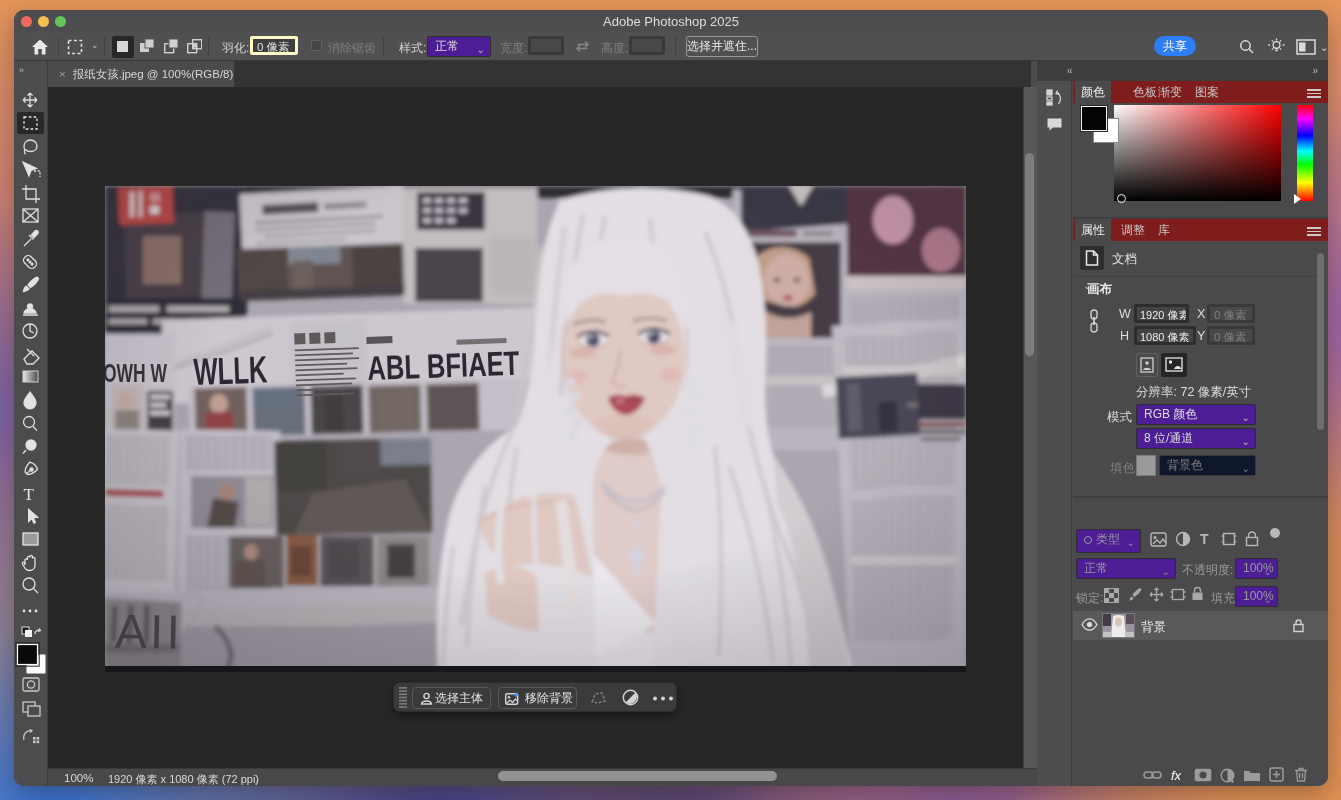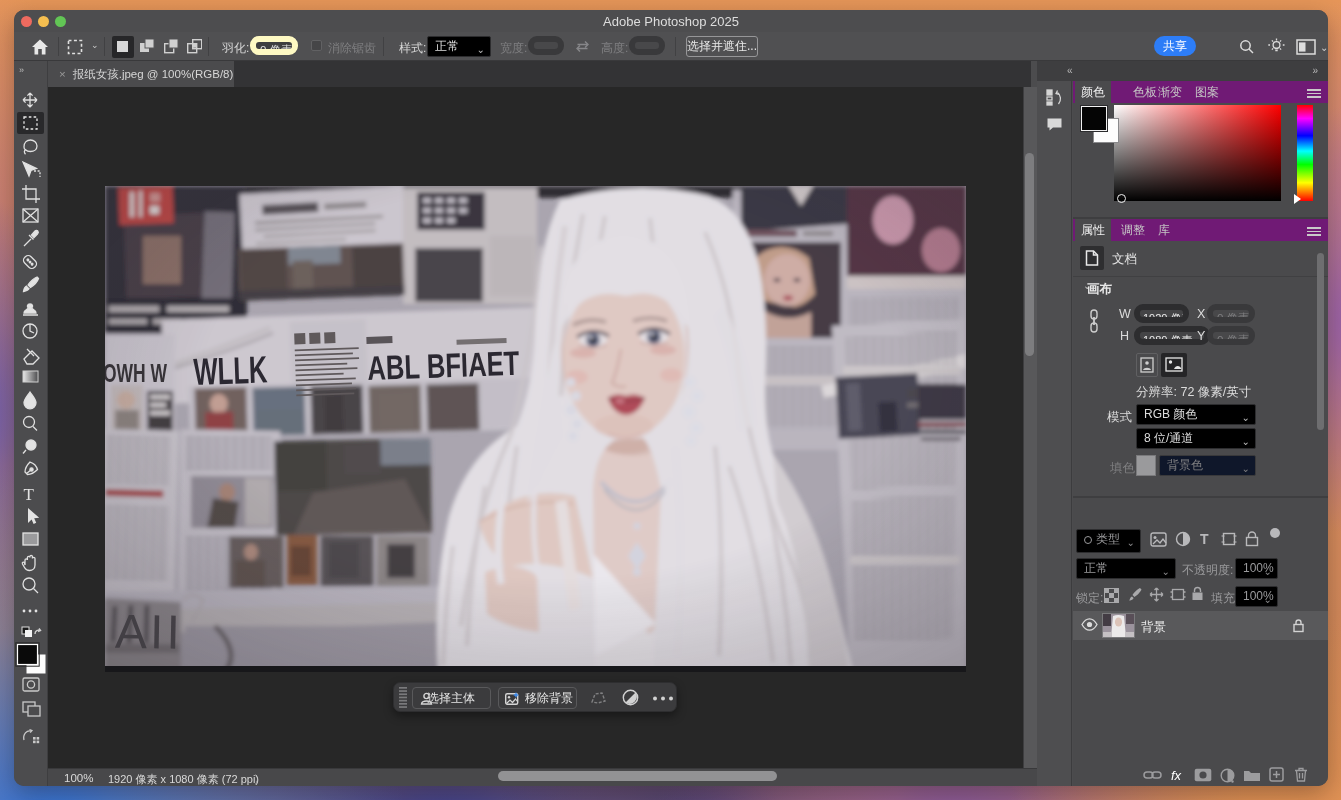--- a/index.html
+++ b/index.html
@@ -21,40 +21,40 @@
 #win { position:absolute; left:14px; top:10px; width:1314px; height:776px;
   border-radius:10px; overflow:hidden; background:#4c4c4e;
   box-shadow:0 8px 26px rgba(20,10,5,.32); }
 #titlebar { position:absolute; left:0; top:0; width:100%; height:22px; background:#4d4d4f; }
 .tl { position:absolute; top:5.5px; width:11px; height:11px; border-radius:50%; }
 #wtitle { position:absolute; top:3.5px; width:100%; text-align:center; color:#dddddd; font-size:13px; }
 #optbar { position:absolute; left:0; top:22px; width:100%; height:29px; background:#505052; border-bottom:1px solid #39393b; color:#d6d6d6; font-size:12px; }
 #optbar .lbl { position:absolute; top:8px; }
 .gy { color:#7f7f81; }
 .sep { position:absolute; top:27px; height:19px; width:1px; background:#414143; }
-.fld { position:absolute; background:#3e3e40; border:6px solid #fef9c3; border-radius:9px; height:19px; color:#e2e2e2; font-size:11.5px; line-height:17px; padding:0 4px; white-space:nowrap; overflow:hidden; }
+.fld { position:absolute; background:#3e3e40; border:3px solid #fef9c3; border-radius:2px; height:19px; color:#e2e2e2; font-size:11.5px; line-height:17px; padding:0 4px; white-space:nowrap; overflow:hidden; }
 #selmask { position:absolute; left:672px; top:4px; width:72px; height:21px; border:1px solid #969698; border-radius:3px; color:#e8e8e8; font-size:12px; text-align:center; line-height:19px; }
 #share { position:absolute; left:1140px; top:4px; width:42px; height:20px; background:#2d7df7; border-radius:10px; color:#fff; font-size:12px; text-align:center; line-height:20px; }
 #toolbar { position:absolute; left:0; top:51px; width:34px; height:725px; background:#4c4c4e; border-right:1px solid #3e3e40; }
 #tabbar { position:absolute; left:34px; top:51px; width:983px; height:26px; background:#333335; }
 #tab { position:absolute; left:0; top:0; width:186px; height:26px; background:#4b4b4d; color:#d6d6d6; font-size:11.5px; line-height:26px; white-space:nowrap; }
 #canvas { position:absolute; left:34px; top:77px; width:989px; height:681px; background:#272727; }
 #vscroll { position:absolute; left:1009px; top:77px; width:14px; height:681px; background:#58585a; border-left:1px solid #3e3e40;}
 #vthumb { position:absolute; left:1011px; top:143px; width:9px; height:203px; background:#7d7d7f; border-radius:5px; }
 #statusbar { position:absolute; left:34px; top:758px; width:989px; height:18px; background:#48484a; border-top:1px solid #39393b; color:#d9d9d9; font-size:11px; }
 #hthumb { position:absolute; left:484px; top:761px; width:279px; height:10px; background:#929294; border-radius:5px; }
 #dockhead { position:absolute; left:1023px; top:51px; width:291px; height:20px; background:#3e3e40; color:#b8b8b8; }
 #icondock { position:absolute; left:1023px; top:71px; width:35px; height:705px; background:#4e4e50; border-right:1px solid #3c3c3e; }
 #panels { position:absolute; left:1059px; top:71px; width:255px; height:705px; background:#4a4a4c; }
-.ptabs { position:absolute; left:0; width:255px; height:22px; background:#701a75; }
+.ptabs { position:absolute; left:0; width:255px; height:22px; background:#7f1d1d; }
 .ptab { position:absolute; top:0; height:22px; color:#c5c5c5; font-size:12px; line-height:22px; text-align:center; }
 .act { background:#4a4a4c; color:#f0f0f0; }
 .hamb { position:absolute; right:7px; width:14px; }
 .hamb div { height:1.5px; background:#c9c9c9; margin-bottom:2.2px; }
-.ddl { position:absolute; background:#000000; border:1px solid #2d2d2f; border-radius:2px; color:#dedede; font-size:12px; padding:0 7px; }
+.ddl { position:absolute; background:#4c1d95; border:1px solid #2d2d2f; border-radius:2px; color:#dedede; font-size:12px; padding:0 7px; }
 .ddc { position:absolute; right:5px; top:0px; color:#bdbdbd; font-size:10px; }
 .ico { position:absolute; }
 svg { display:block; }
 .txt { position:absolute; white-space:nowrap; }
 </style>
 </head>
 <body>
 <div id="wall"></div>
 <div id="win">
   <div id="titlebar">
@@ -577,21 +577,21 @@
           <rect y="12.8" width="8" height="1.7"></rect>
           <rect y="16" width="8" height="1.7"></rect>
           <rect y="19.2" width="8" height="1.7"></rect>
         </g>
       </svg>
     <div class="abs" style="left:18px; top:3.5px; width:79px; height:22px; border:1px solid #59595b; border-radius:4px; color:#e6e6e6; font-size:12px; line-height:21px;">
       <svg style="position:absolute;left:7px;top:4px;" width="13" height="13" viewBox="0 0 13 13">
           <circle cx="6.5" cy="4" r="2.6" fill="none" stroke="#d5d5d5" stroke-width="1.4"></circle>
           <path d="M1.5 12 c0.5 -4 9.5 -4 10 0 z" fill="none" stroke="#d5d5d5" stroke-width="1.4"></path>
         </svg>
-      <span style="margin-left:14px;">选择主体</span>
+      <span style="margin-left:22px;">选择主体</span>
     </div>
     <div class="abs" style="left:104px; top:3.5px; width:79px; height:22px; border:1px solid #59595b; border-radius:4px; color:#e6e6e6; font-size:12px; line-height:21px;">
       <svg style="position:absolute;left:6px;top:4px;" width="15" height="14" viewBox="0 0 15 14">
           <rect x="0.7" y="1.7" width="12" height="10.6" rx="1.5" fill="none" stroke="#d5d5d5" stroke-width="1.4"></rect>
           <circle cx="4" cy="5.2" r="1.2" fill="#d5d5d5"></circle>
           <path d="M1.5 11.5 l3.5 -3.5 l2.5 2.5 l3 -3.5 l2 2.5" fill="none" stroke="#d5d5d5" stroke-width="1.2"></path>
           <path d="M11 0 l0.9 2.1 l2.1 0.9 l-2.1 0.9 l-0.9 2.1 l-0.9 -2.1 l-2.1 -0.9 l2.1 -0.9 z" fill="#3f8ae8"></path>
         </svg>
       <span style="margin-left:26px;">移除背景</span>
     </div>
@@ -684,21 +684,21 @@
           <rect x="3" y="1" width="6" height="9" rx="3"></rect>
           <rect x="3" y="14" width="6" height="9" rx="3"></rect>
           <path d="M6 8 v8" stroke-width="1.8"></path>
         </g>
       </svg>
     <div class="txt" style="left:46px; top:226px; font-size:12.5px; color:#dcdcdc;">W</div>
     <div class="fld" style="left:61px; top:223px; width:55px; font-size:11px; padding:0 3px; background:#444446; border-color:#2d2d2f; color:#ececec;">1920 像素</div>
     <div class="txt" style="left:124px; top:226px; font-size:12.5px; color:#dcdcdc;">X</div>
     <div class="fld gy" style="left:134px; top:223px; width:48px; background:#48484a; border-color:#39393b; color:#7f7f81;">0 像素</div>
     <div class="txt" style="left:47px; top:248px; font-size:12.5px; color:#dcdcdc;">H</div>
-    <div class="fld" style="left:61px; top:245px; width:76px; font-size:11px; padding:0 3px; background:#444446; border-color:#2d2d2f; color:#ececec;">1080 像素</div>
+    <div class="fld" style="left:61px; top:245px; width:62px; font-size:11px; padding:0 3px; background:#444446; border-color:#2d2d2f; color:#ececec;">1080 像素</div>
     <div class="txt" style="left:124px; top:248px; font-size:12.5px; color:#dcdcdc;">Y</div>
     <div class="fld gy" style="left:134px; top:245px; width:48px; background:#48484a; border-color:#39393b; color:#7f7f81;">0 像素</div>
     <div class="abs" style="left:63px; top:272px; width:22px; height:24px; border:1px solid #606062; border-radius:2px;">
       <svg style="position:absolute;left:3px;top:3px;" width="14" height="16" viewBox="0 0 14 16">
           <rect x="1" y="1" width="12" height="14" fill="none" stroke="#cfcfcf" stroke-width="1.3"></rect>
           <circle cx="7" cy="6" r="1.8" fill="#cfcfcf"></circle>
           <path d="M3 13 c1 -3 7 -3 8 0 z" fill="#cfcfcf"></path>
         </svg>
     </div>
     <div class="abs" style="left:88px; top:272px; width:26px; height:24px; background:#252527; border-radius:2px;">

